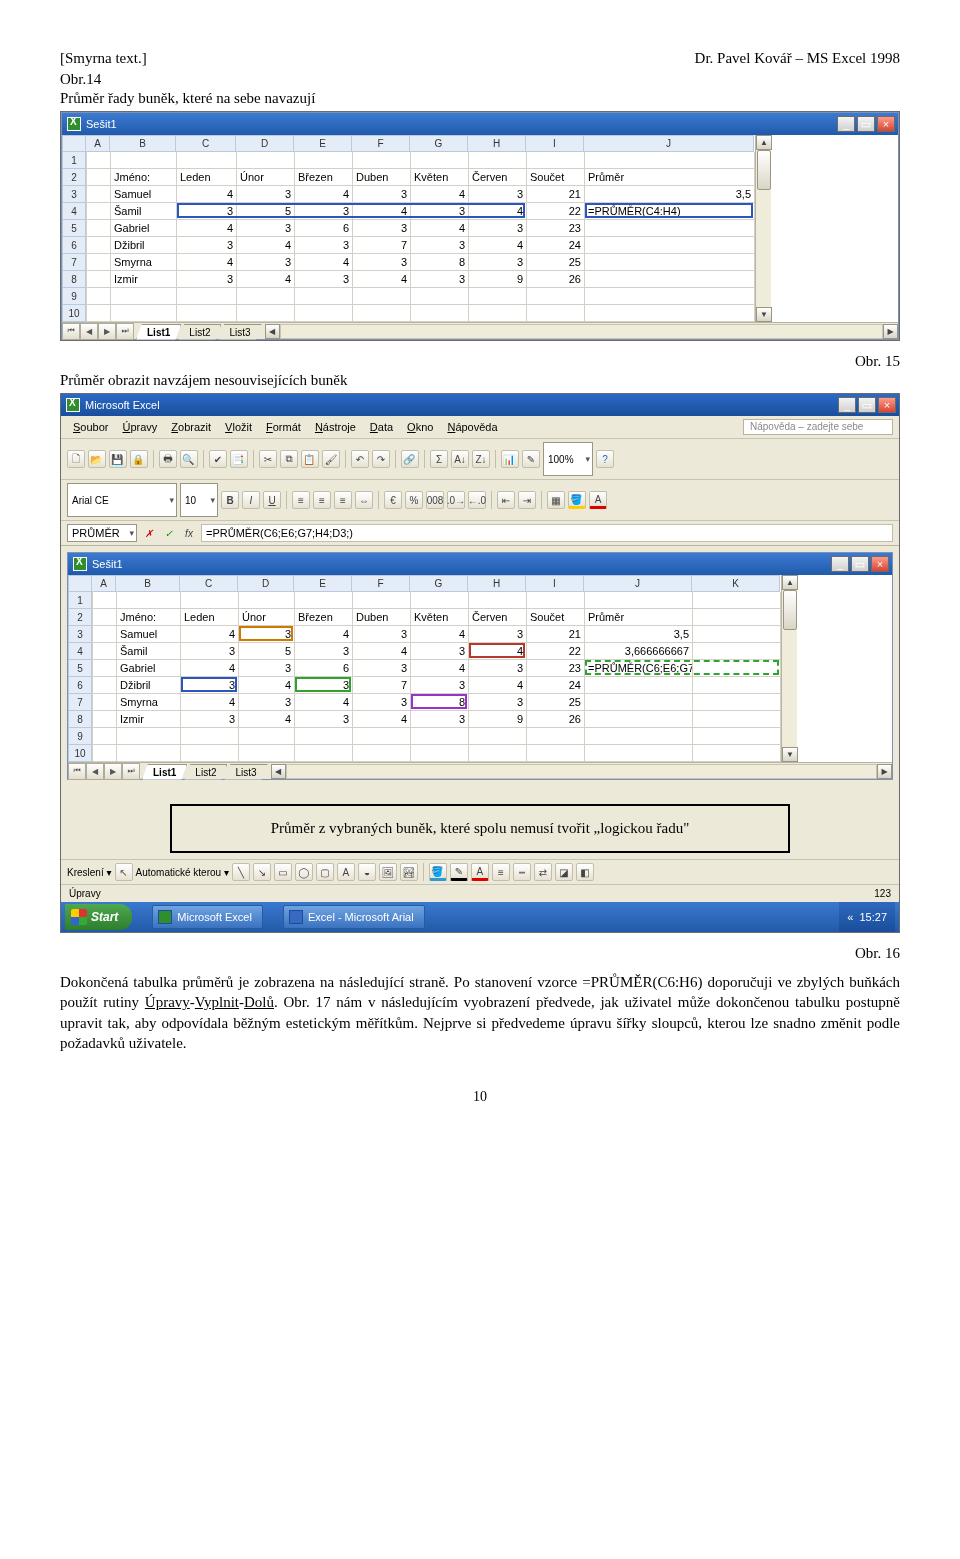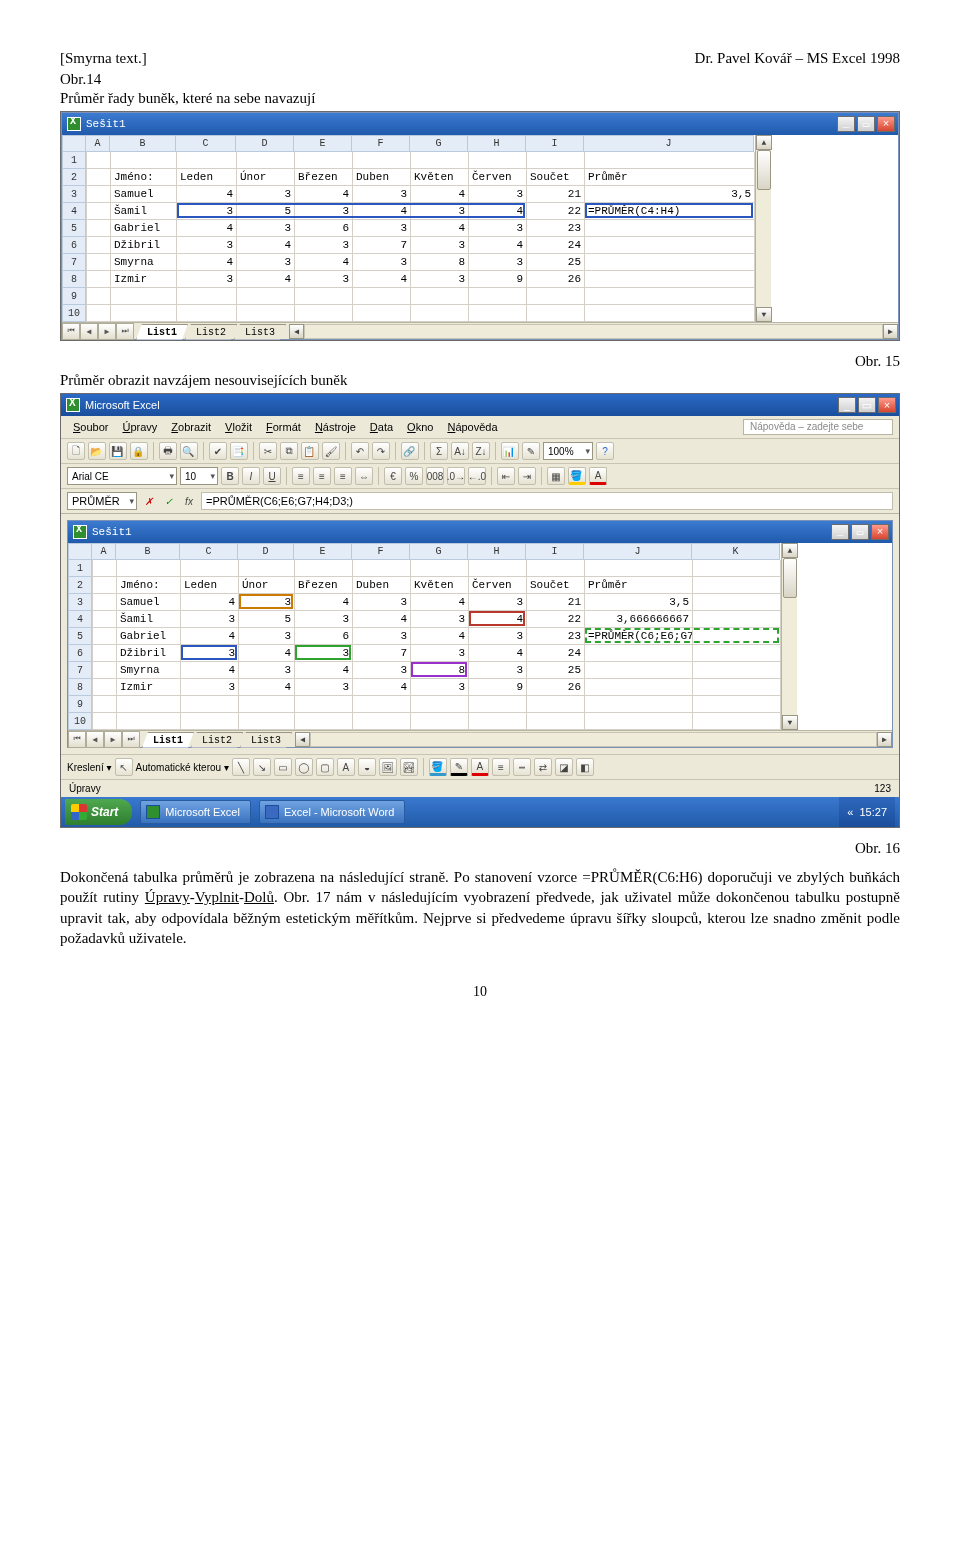--- a/index.html
+++ b/index.html
@@ -41,30 +41,30 @@
   .xl-logo::before { content: "X"; position: absolute; top: -2px; left: 2px; font-size: 10px; font-weight: bold; color: #fff; }
   .win-btns { display: flex; gap: 2px; }
   .win-btn { width: 18px; height: 16px; background: linear-gradient(#f4f4f4,#cfcfcf); border: 1px solid #6b6b6b; display: flex; align-items: center; justify-content: center; }
   .win-btn.close { background: linear-gradient(#ff9a8a,#d64530); color: #fff; }
   .menubar { display: flex; gap: 2px; padding: 3px 6px; background: #ece9d8; border-bottom: 1px solid #c8c4b4; }
   .menubar span { padding: 2px 6px; }
   .menubar .help-box { margin-left: auto; border: 1px solid #b8b4a2; background: #fff; color: #8a8a8a; padding: 1px 6px; font-size: 10px; width: 150px; }
   .toolbar { display: flex; align-items: center; gap: 3px; padding: 3px 6px; background: #ece9d8; border-bottom: 1px solid #c8c4b4; }
   .tbtn { width: 18px; height: 18px; border: 1px solid #c2beae; background: linear-gradient(#fff,#e6e2d2); display: inline-flex; align-items: center; justify-content: center; font-size: 10px; color: #444; border-radius: 2px; }
   .tsep { width: 1px; height: 18px; background: #c2beae; margin: 0 2px; }
-  .toolbar .combo { height: 18px; border: 1px solid #9a9684; background: #fff; padding: 0 14px 0 4px; font-size: 10px; position: relative; display: inline-flex; align-items: center; }
+  .toolbar .combo { height: 34px; border: 1px solid #9a9684; background: #fff; padding: 0 14px 0 4px; font-size: 10px; position: relative; display: inline-flex; align-items: center; }
   .toolbar .combo::after { content: "▾"; position: absolute; right: 2px; font-size: 9px; color: #555; }
   .formula-row { display: flex; align-items: center; gap: 4px; padding: 3px 6px; background: #ece9d8; border-bottom: 1px solid #b8b4a2; }
   .namebox { width: 70px; height: 18px; border: 1px solid #9a9684; background: #fff; padding: 0 16px 0 4px; position: relative; display: flex; align-items: center; }
   .namebox::after { content: "▾"; position: absolute; right: 2px; font-size: 9px; color: #555; }
   .fx-btn { width: 16px; height: 16px; display: inline-flex; align-items: center; justify-content: center; font-style: italic; font-size: 10px; color: #444; }
   .fx-input { flex: 1; height: 18px; border: 1px solid #c2beae; background: #fff; padding: 0 4px; display: flex; align-items: center; }
 
   .sheet-wrap { padding: 6px; }
-  .sheet-win { border: 1px solid #7b91b8; background: #fff; font-family: Liberation Mono, monospace; }
+  .sheet-win { border: 1px solid #7b91b8; background: #fff; }
   .grid-body { display: flex; }
   .row-hdrs { display: flex; flex-direction: column; }
   .corner, .colh, .rowh { background: #e4ecf7; border: 1px solid #b9c9de; display: flex; align-items: center; justify-content: center; font-size: 10px; color: #333; }
   .corner { width: 24px; height: 17px; }
   .rowh { width: 24px; height: 17px; border-top: none; }
   .col-hdrs { display: flex; }
   .colh { height: 17px; border-left: none; }
   .cells { border-left: 1px solid #d4d0c8; }
   .gridrow { display: flex; }
   .cell { height: 17px; border-right: 1px solid #d4d0c8; border-bottom: 1px solid #d4d0c8; padding: 0 3px; font-size: 11px; display: flex; align-items: center; overflow: hidden; white-space: nowrap; }
@@ -78,21 +78,21 @@
   .navbtn { width: 18px; height: 17px; border: 1px solid #b0ac9a; background: linear-gradient(#fff,#e2dece); display: flex; align-items: center; justify-content: center; font-size: 8px; color: #555; }
   .tabs { display: flex; align-items: flex-end; margin-left: 2px; height: 17px; }
   .tab { padding: 0 10px; height: 16px; border: 1px solid #9a9684; border-bottom: none; background: #ece9d8; font-size: 10px; display: flex; align-items: center; border-radius: 0 0 0 0; clip-path: polygon(6px 0, 100% 0, calc(100% - 6px) 100%, 0 100%); margin-right: -3px; }
   .tab.active { background: #fff; font-weight: bold; }
   .hscroll { flex: 1; display: flex; margin-left: 6px; }
   .hscroll .arr { width: 15px; height: 15px; }
   .hscroll .track { flex: 1; background: #efedda; border: 1px solid #c8c4b4; }
 
   .draw-bar { display: flex; align-items: center; gap: 3px; padding: 3px 6px; background: #ece9d8; border-top: 1px solid #c8c4b4; font-size: 10px; }
   .status-row { display: flex; align-items: center; justify-content: space-between; padding: 2px 8px; background: #ece9d8; border-top: 1px solid #c8c4b4; font-size: 10px; height: 18px; }
-  .taskbar { display: flex; align-items: center; height: 30px; background: linear-gradient(#3a79d0,#215aa8); padding: 0 4px; gap: 8px; }
+  .taskbar { display: flex; align-items: center; height: 30px; background: linear-gradient(#3a79d0,#215aa8); padding: 0 4px; gap: 20px; }
   .start { display: flex; align-items: center; gap: 4px; padding: 0 14px 0 6px; background: linear-gradient(#4fa84f,#2e7e2e); color: #fff; font-weight: bold; font-style: italic; border-radius: 0 12px 12px 0; height: 26px; font-size: 12px; }
   .task-btn { display: flex; align-items: center; gap: 5px; padding: 0 10px 0 5px; height: 24px; background: linear-gradient(#6fa4e2,#3a72bf); color: #fff; font-size: 11px; border: 1px solid #2a5aa0; border-radius: 2px; }
   .task-btn .ic { width: 14px; height: 14px; background: #fff; border: 1px solid #1a4e9c; }
   .tray { margin-left: auto; display: flex; align-items: center; gap: 6px; background: linear-gradient(#2e68bd,#1a4e9c); padding: 0 8px; height: 30px; color: #fff; font-size: 11px; }
   .hl { position: absolute; border: 2px solid; pointer-events: none; }
   .dashed { border-style: dashed; }
 
   
   .info-box { border: 2px solid #000; padding: 14px 18px; margin: 18px auto 6px auto; width: 620px; font-family: "Times New Roman", serif; font-size: 15px; text-align: center; }
 
@@ -620,20 +620,23 @@
           </div>
         <div class="hscroll">
           <div class="arr">◀</div>
           <div class="track"></div>
           <div class="arr">▶</div>
         </div>
       </div>
     </div>
   </div>
 
+  <div class="info-box">
+    <span>Průměr z vybraných buněk, které spolu nemusí tvořit „logickou řadu"</span>
+  </div>
 
   <div class="draw-bar">
     <span><span>Kreslení</span> ▾</span>
     <span class="tbtn">↖</span>
     <span><span>Automatické kterou</span> ▾</span>
     <span class="tbtn">╲</span>
     <span class="tbtn">↘</span>
     <span class="tbtn">▭</span>
     <span class="tbtn">◯</span>
     <span class="tbtn">▢</span>
@@ -659,21 +662,21 @@
     <div class="start">
       <span style="width:16px;height:16px;background:conic-gradient(#d33 0 90deg,#3a3 0 180deg,#36c 0 270deg,#fc0 0);border-radius:2px;"></span>
       <span>Start</span>
     </div>
     <div class="task-btn">
       <span class="ic" style="background:#2f8f2f;"></span>
       <span>Microsoft Excel</span>
     </div>
     <div class="task-btn">
       <span class="ic" style="background:#3a6ac0;"></span>
-      <span>Excel - Microsoft Word</span>
+      <span>Excel - Microsoft Arial</span>
     </div>
     <div class="tray">
       <span>«</span>
       <span>15:27</span>
     </div>
   </div>
 </div>
 
 <div class="right-caption">Obr. 16</div>
 

